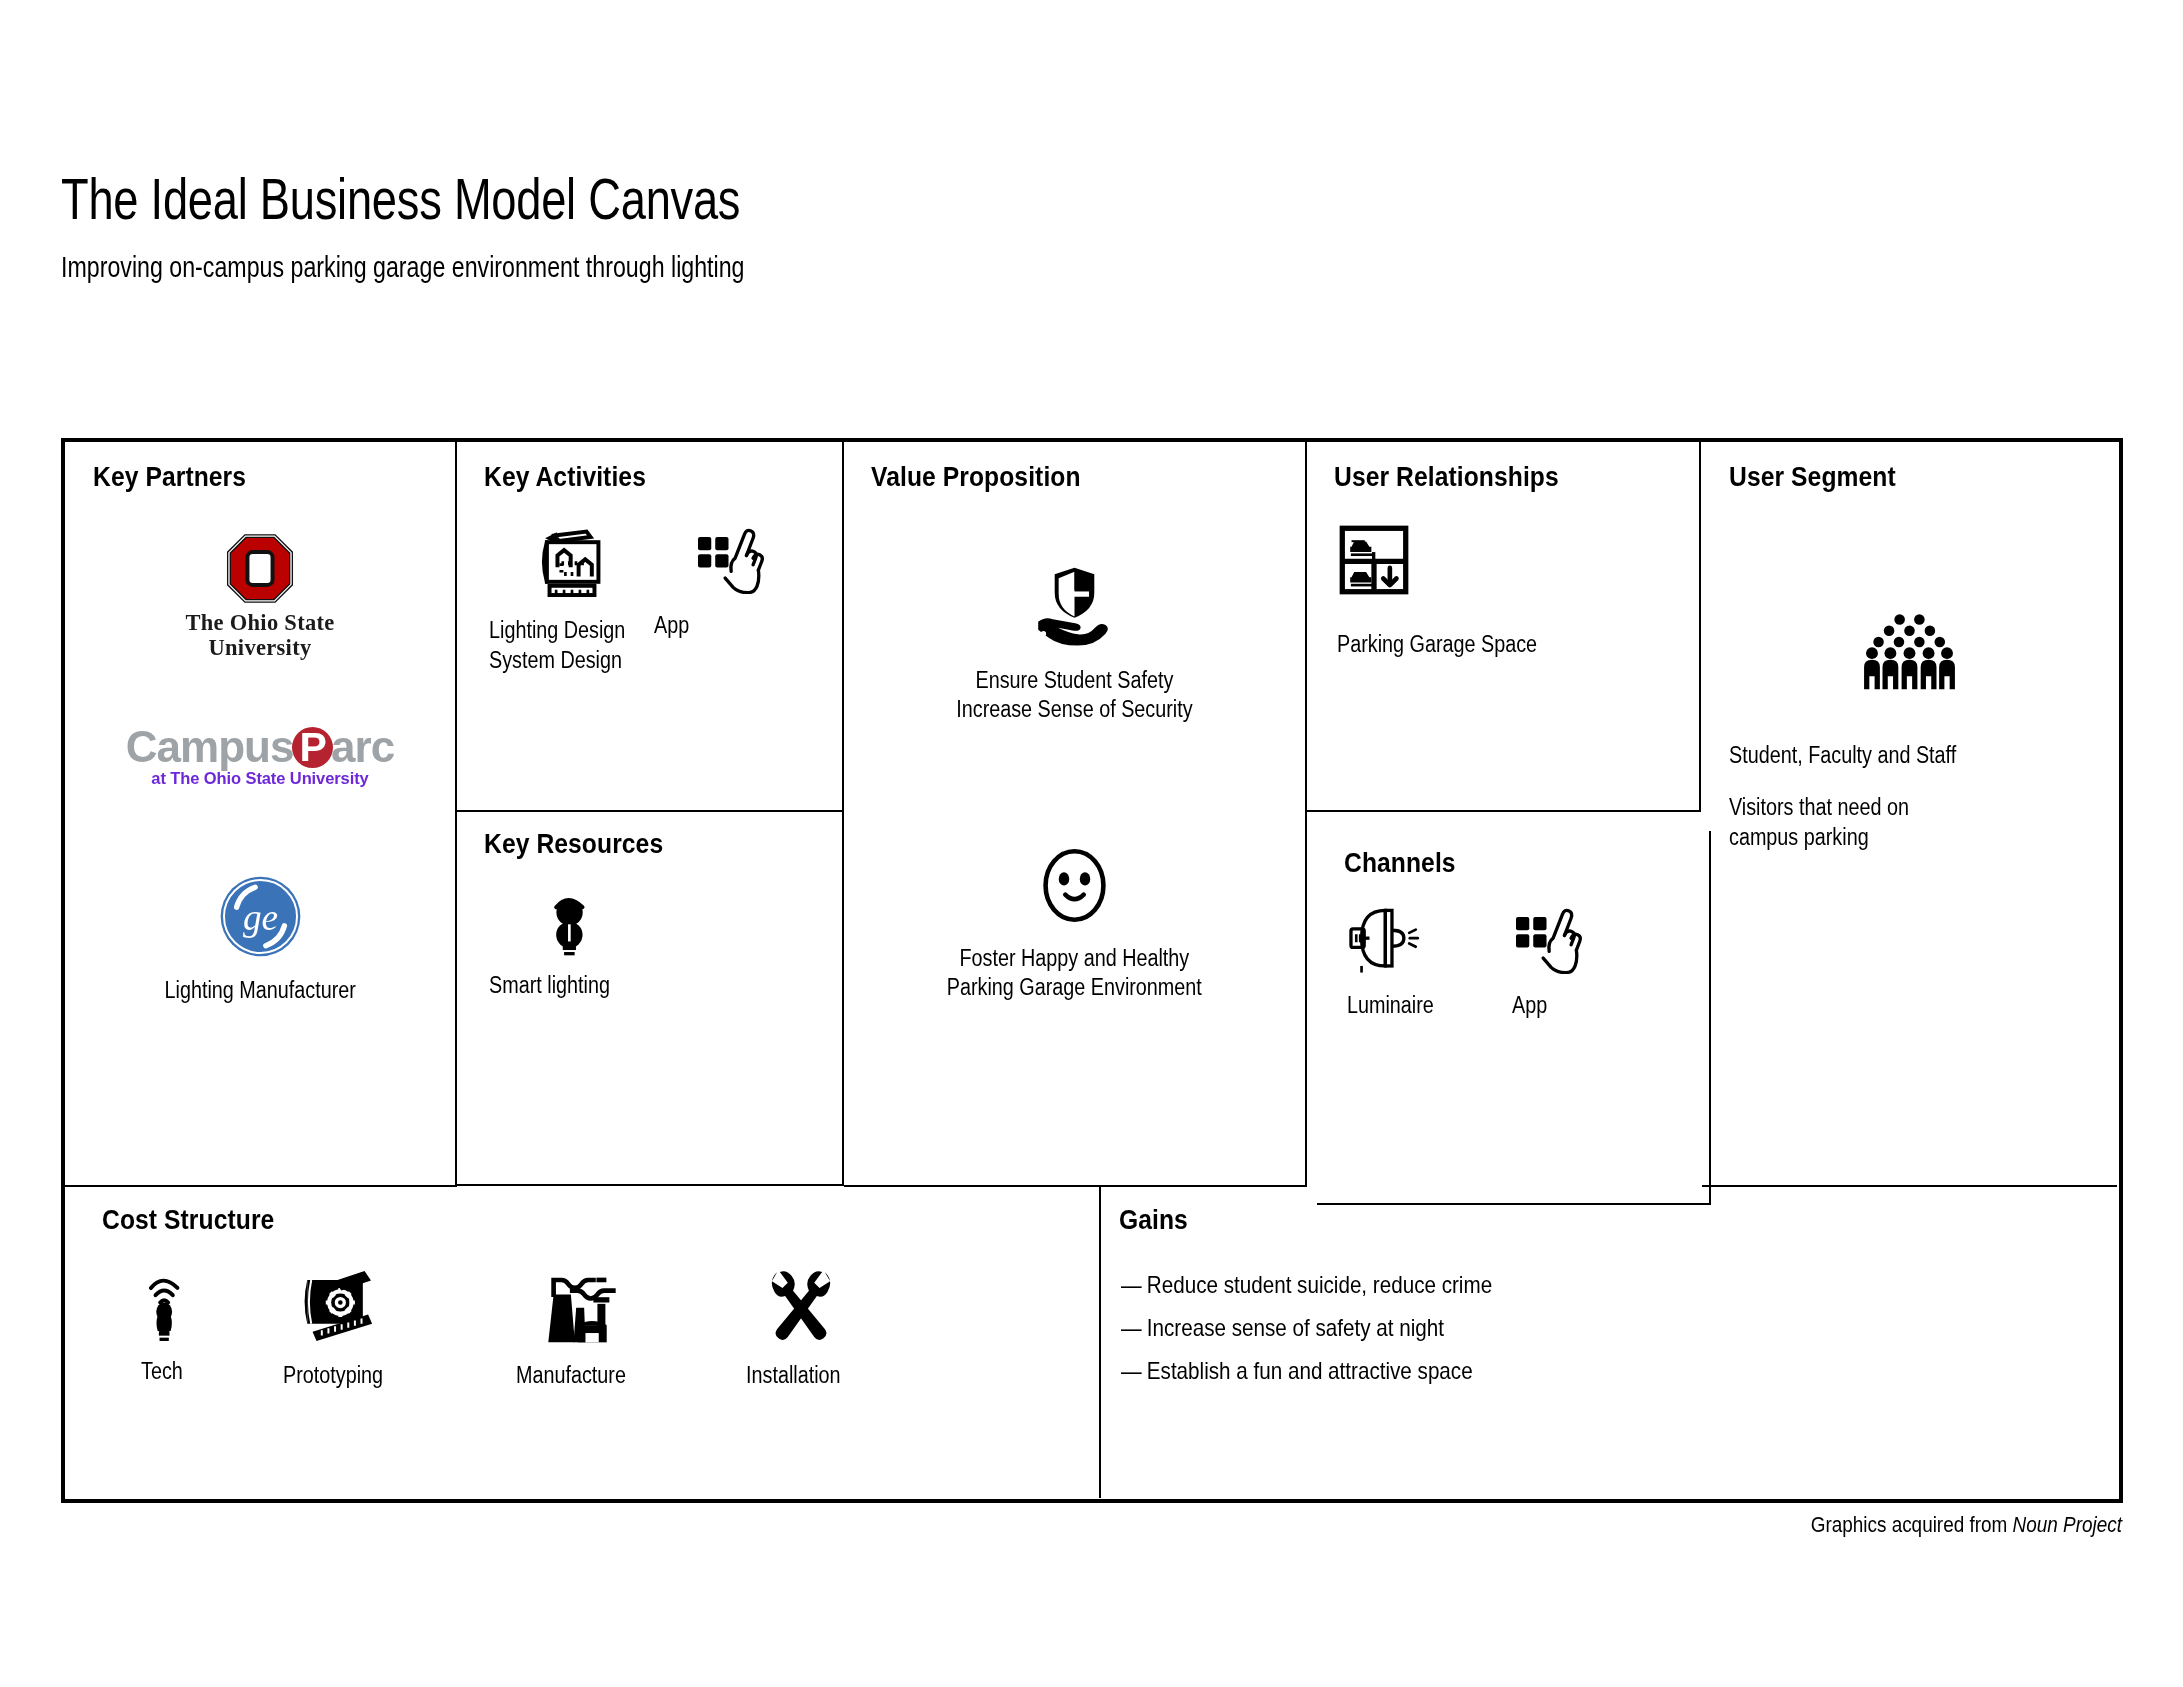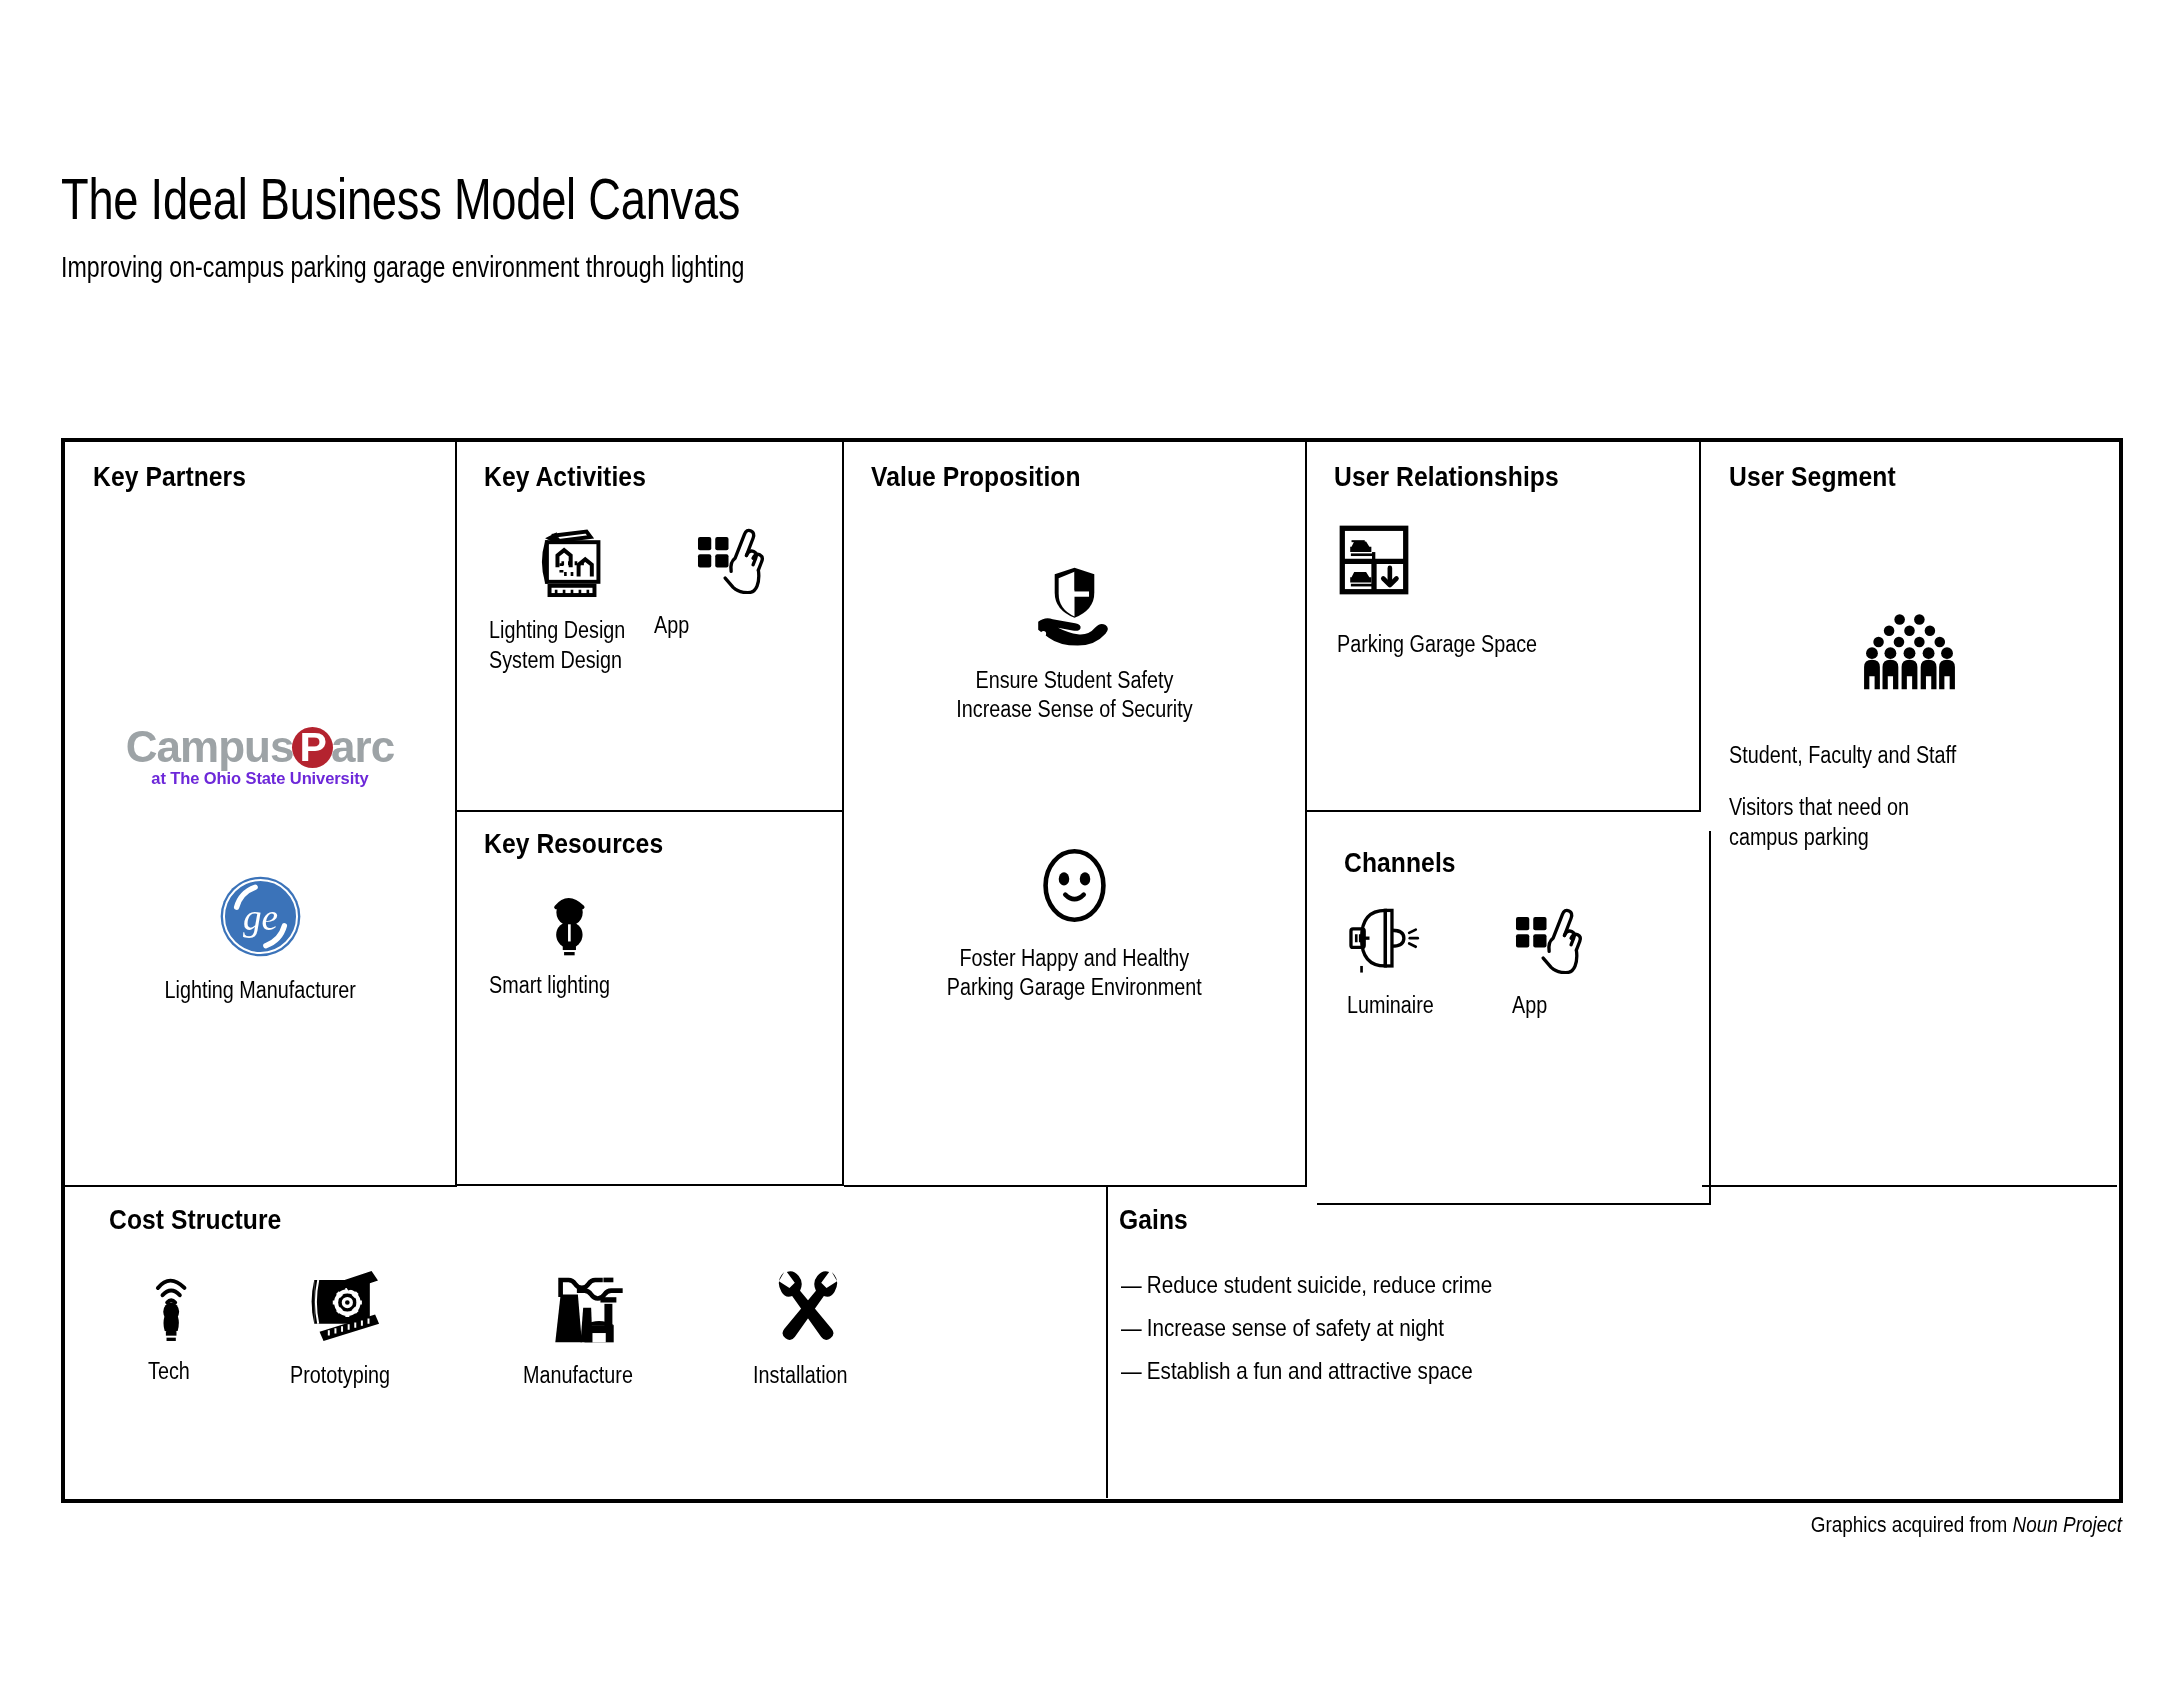--- a/index.html
+++ b/index.html
@@ -170,20 +170,33 @@
 <div class="header">
   <h1 class="title">The Ideal Business Model Canvas</h1>
   <div class="subtitle">Improving on-campus parking garage environment through lighting</div>
 </div>
 
 <div class="canvas">
 
   <div class="cell vline hline" style="left:0; top:0; width:392px; height:745px;">
     <div class="cell-title" id="kp-title">Key Partners</div>
 
+    <div class="partner-wrap" style="top:90px;">
+      <span>
+        <svg width="70" height="73" viewBox="0 0 106 110">
+          <polygon points="31,6 75,6 100,31 100,79 75,104 31,104 6,79 6,31" fill="#BB0000" stroke="#111111" stroke-width="6"></polygon>
+          <polygon points="31,6 75,6 100,31 100,79 75,104 31,104 6,79 6,31" fill="none" stroke="#ffffff" stroke-width="2"></polygon>
+          <path d="M42,30 h22 a8,8 0 0 1 8,8 v34 a8,8 0 0 1 -8,8 h-22 a8,8 0 0 1 -8,-8 v-34 a8,8 0 0 1 8,-8 z" fill="#ffffff" stroke="#111111" stroke-width="6"></path>
+        </svg>
+      </span>
+      <div class="osu-word">
+        <div><span>The Ohio State</span></div>
+        <div><span>University</span></div>
+      </div>
+    </div>
 
     <div class="partner-wrap" style="top:283px;">
       <div class="cp-logo">
         <div class="cp-main">
           <span>Campus</span>
             <span class="cp-pcirc">P</span>
             <span>arc</span>
         </div>
         <div class="cp-sub">at The Ohio State University</div>
       </div>
@@ -418,21 +431,21 @@
           </g>
         </svg>
       </span>
     </div>
 
     <div class="caption" style="position:absolute; left:26.5px; top:299px;">Student, Faculty and Staff</div>
     <div class="caption" style="position:absolute; left:26.5px; top:351px;">Visitors that need on</div>
     <div class="caption" style="position:absolute; left:26.5px; top:381px;">campus parking</div>
   </div>
 
-  <div class="cell vline" style="left:16px; top:745px; width:1027px; height:311px;text-align:right;">
+  <div class="cell vline" style="left:9px; top:745px; width:1027px; height:311px;text-align:right;">
     <div class="cell-title" style="position:absolute;left:28px;top:17px;">Cost Structure</div>
 
     <div class="iconrow" style="position:absolute; left:32px; top:81px; width:926px;">
       <div class="iconblock" style="width:119px;">
         <span>
           <svg width="61" height="73" viewBox="0 0 92 110">
             <g fill="none" stroke="#000" stroke-width="6" stroke-linecap="round">
               <path d="M24 30 q18 -22 40 0"></path>
               <path d="M31 41 q13 -14 26 0"></path>
               <path d="M38 52 q6 -7 12 0"></path>

